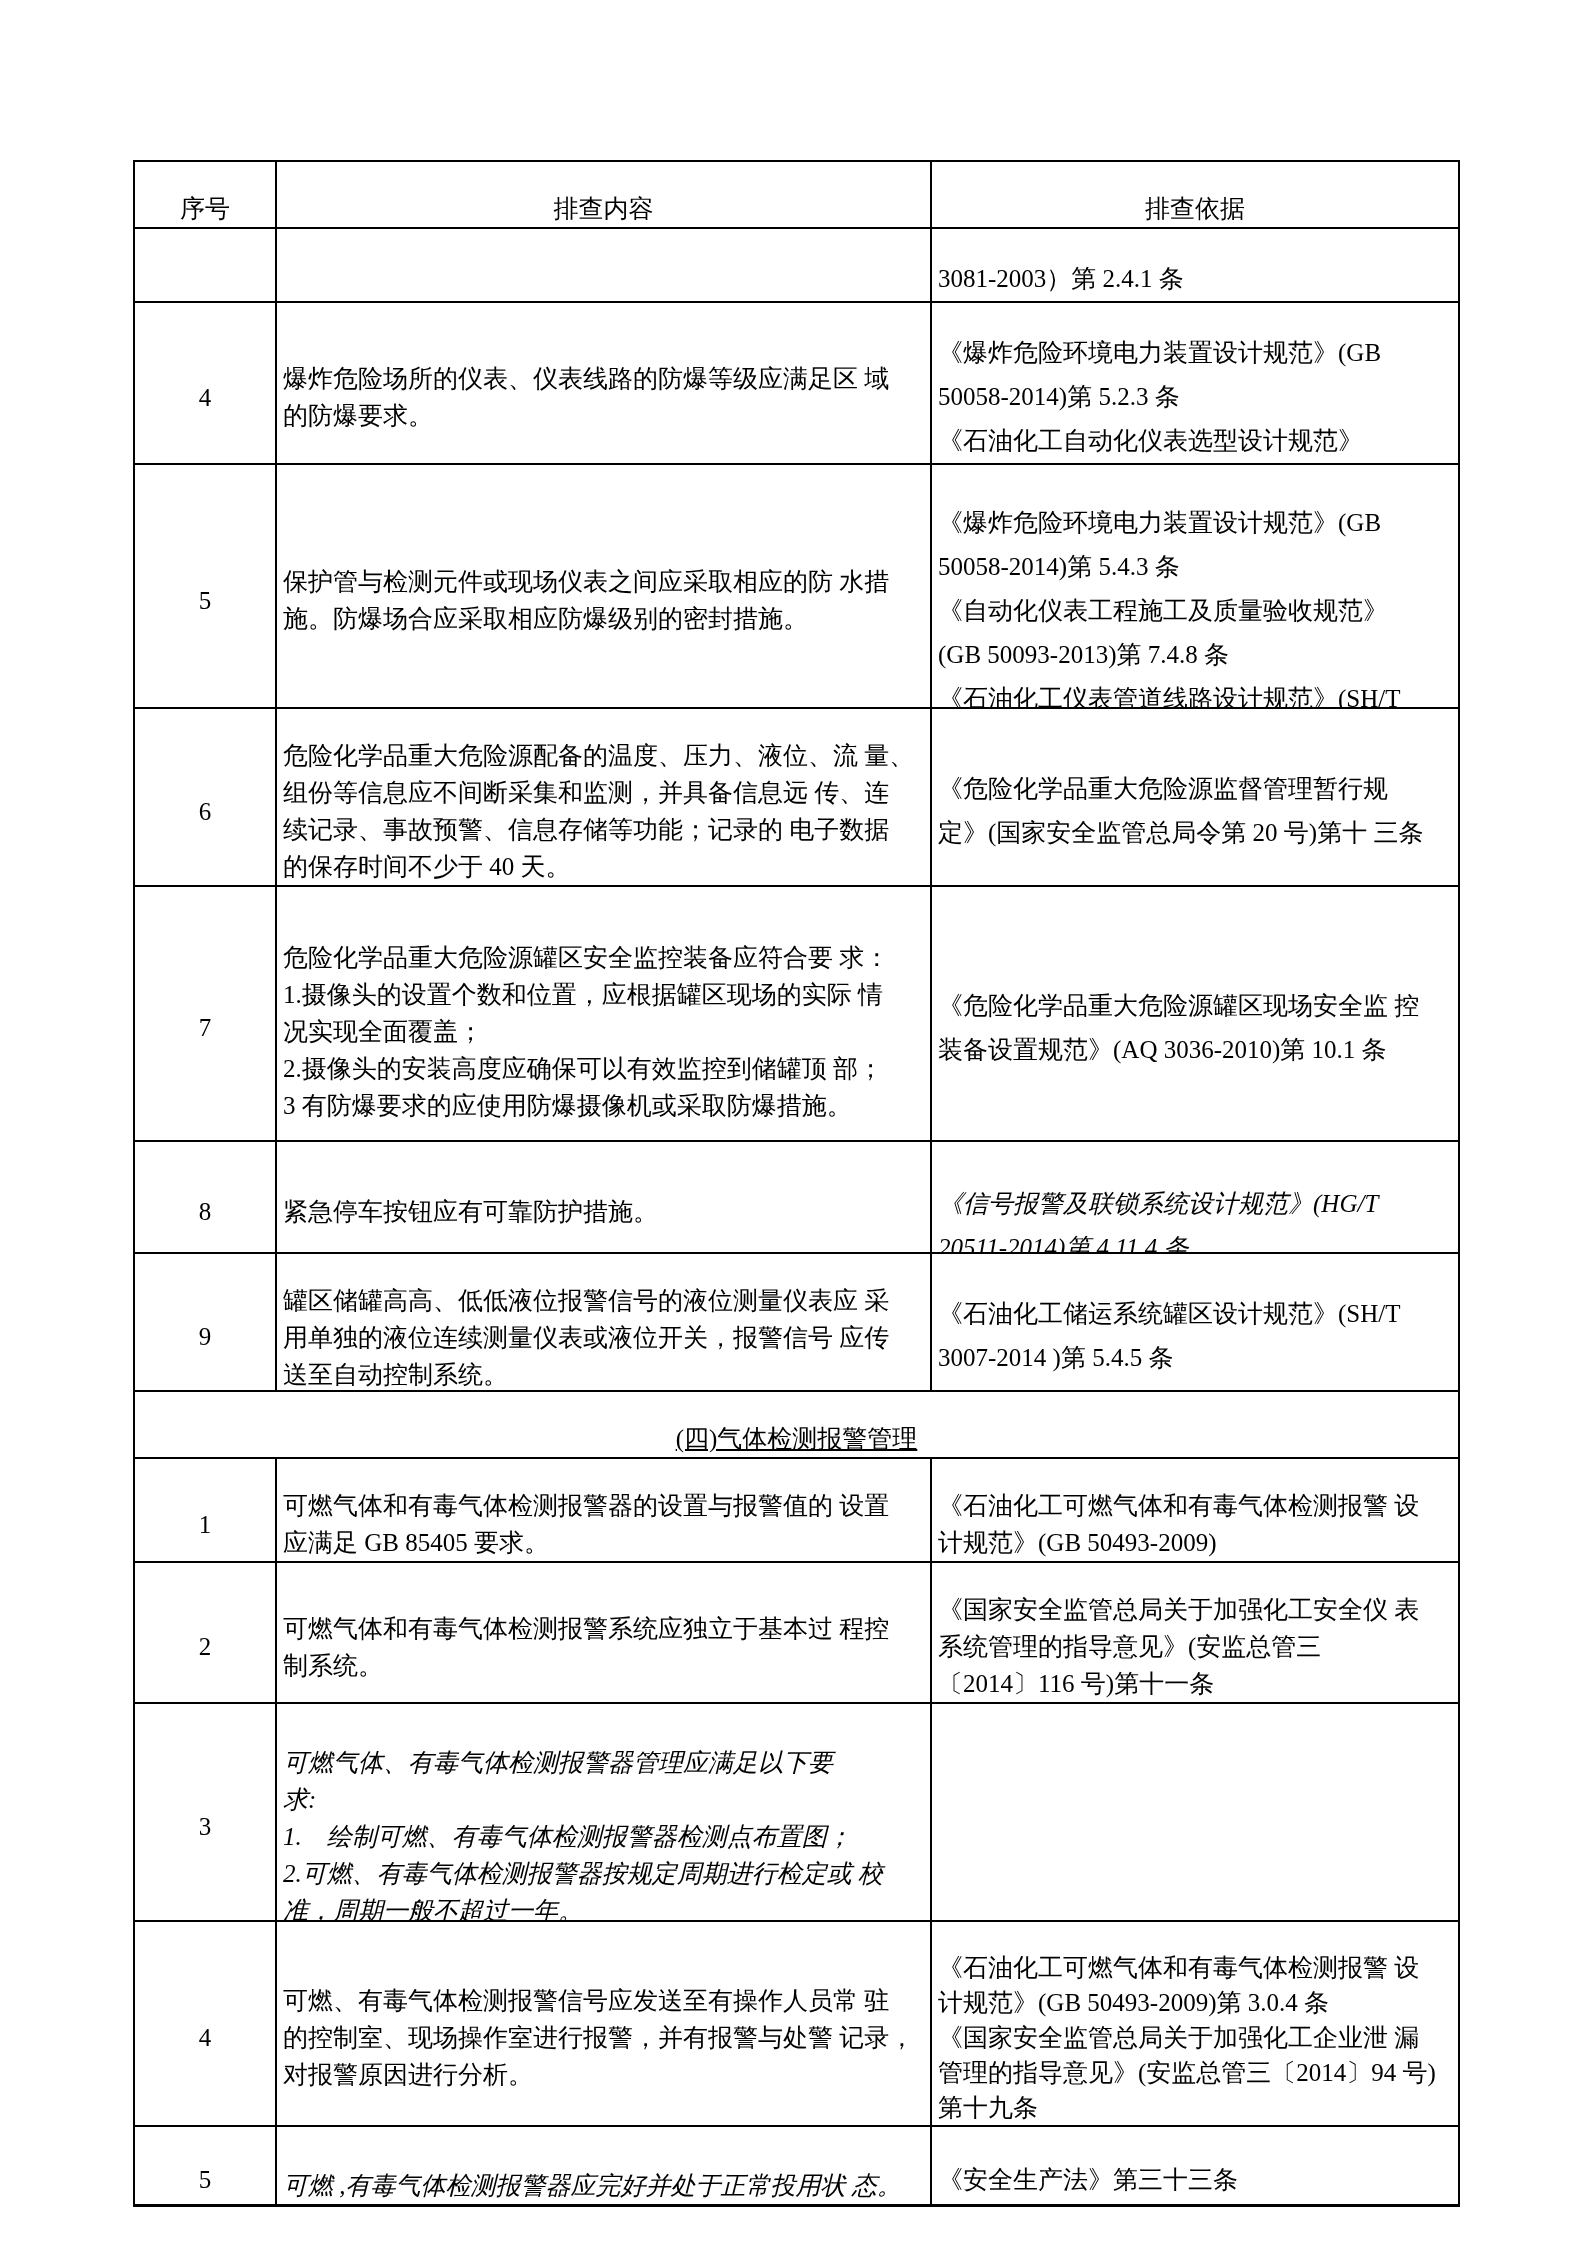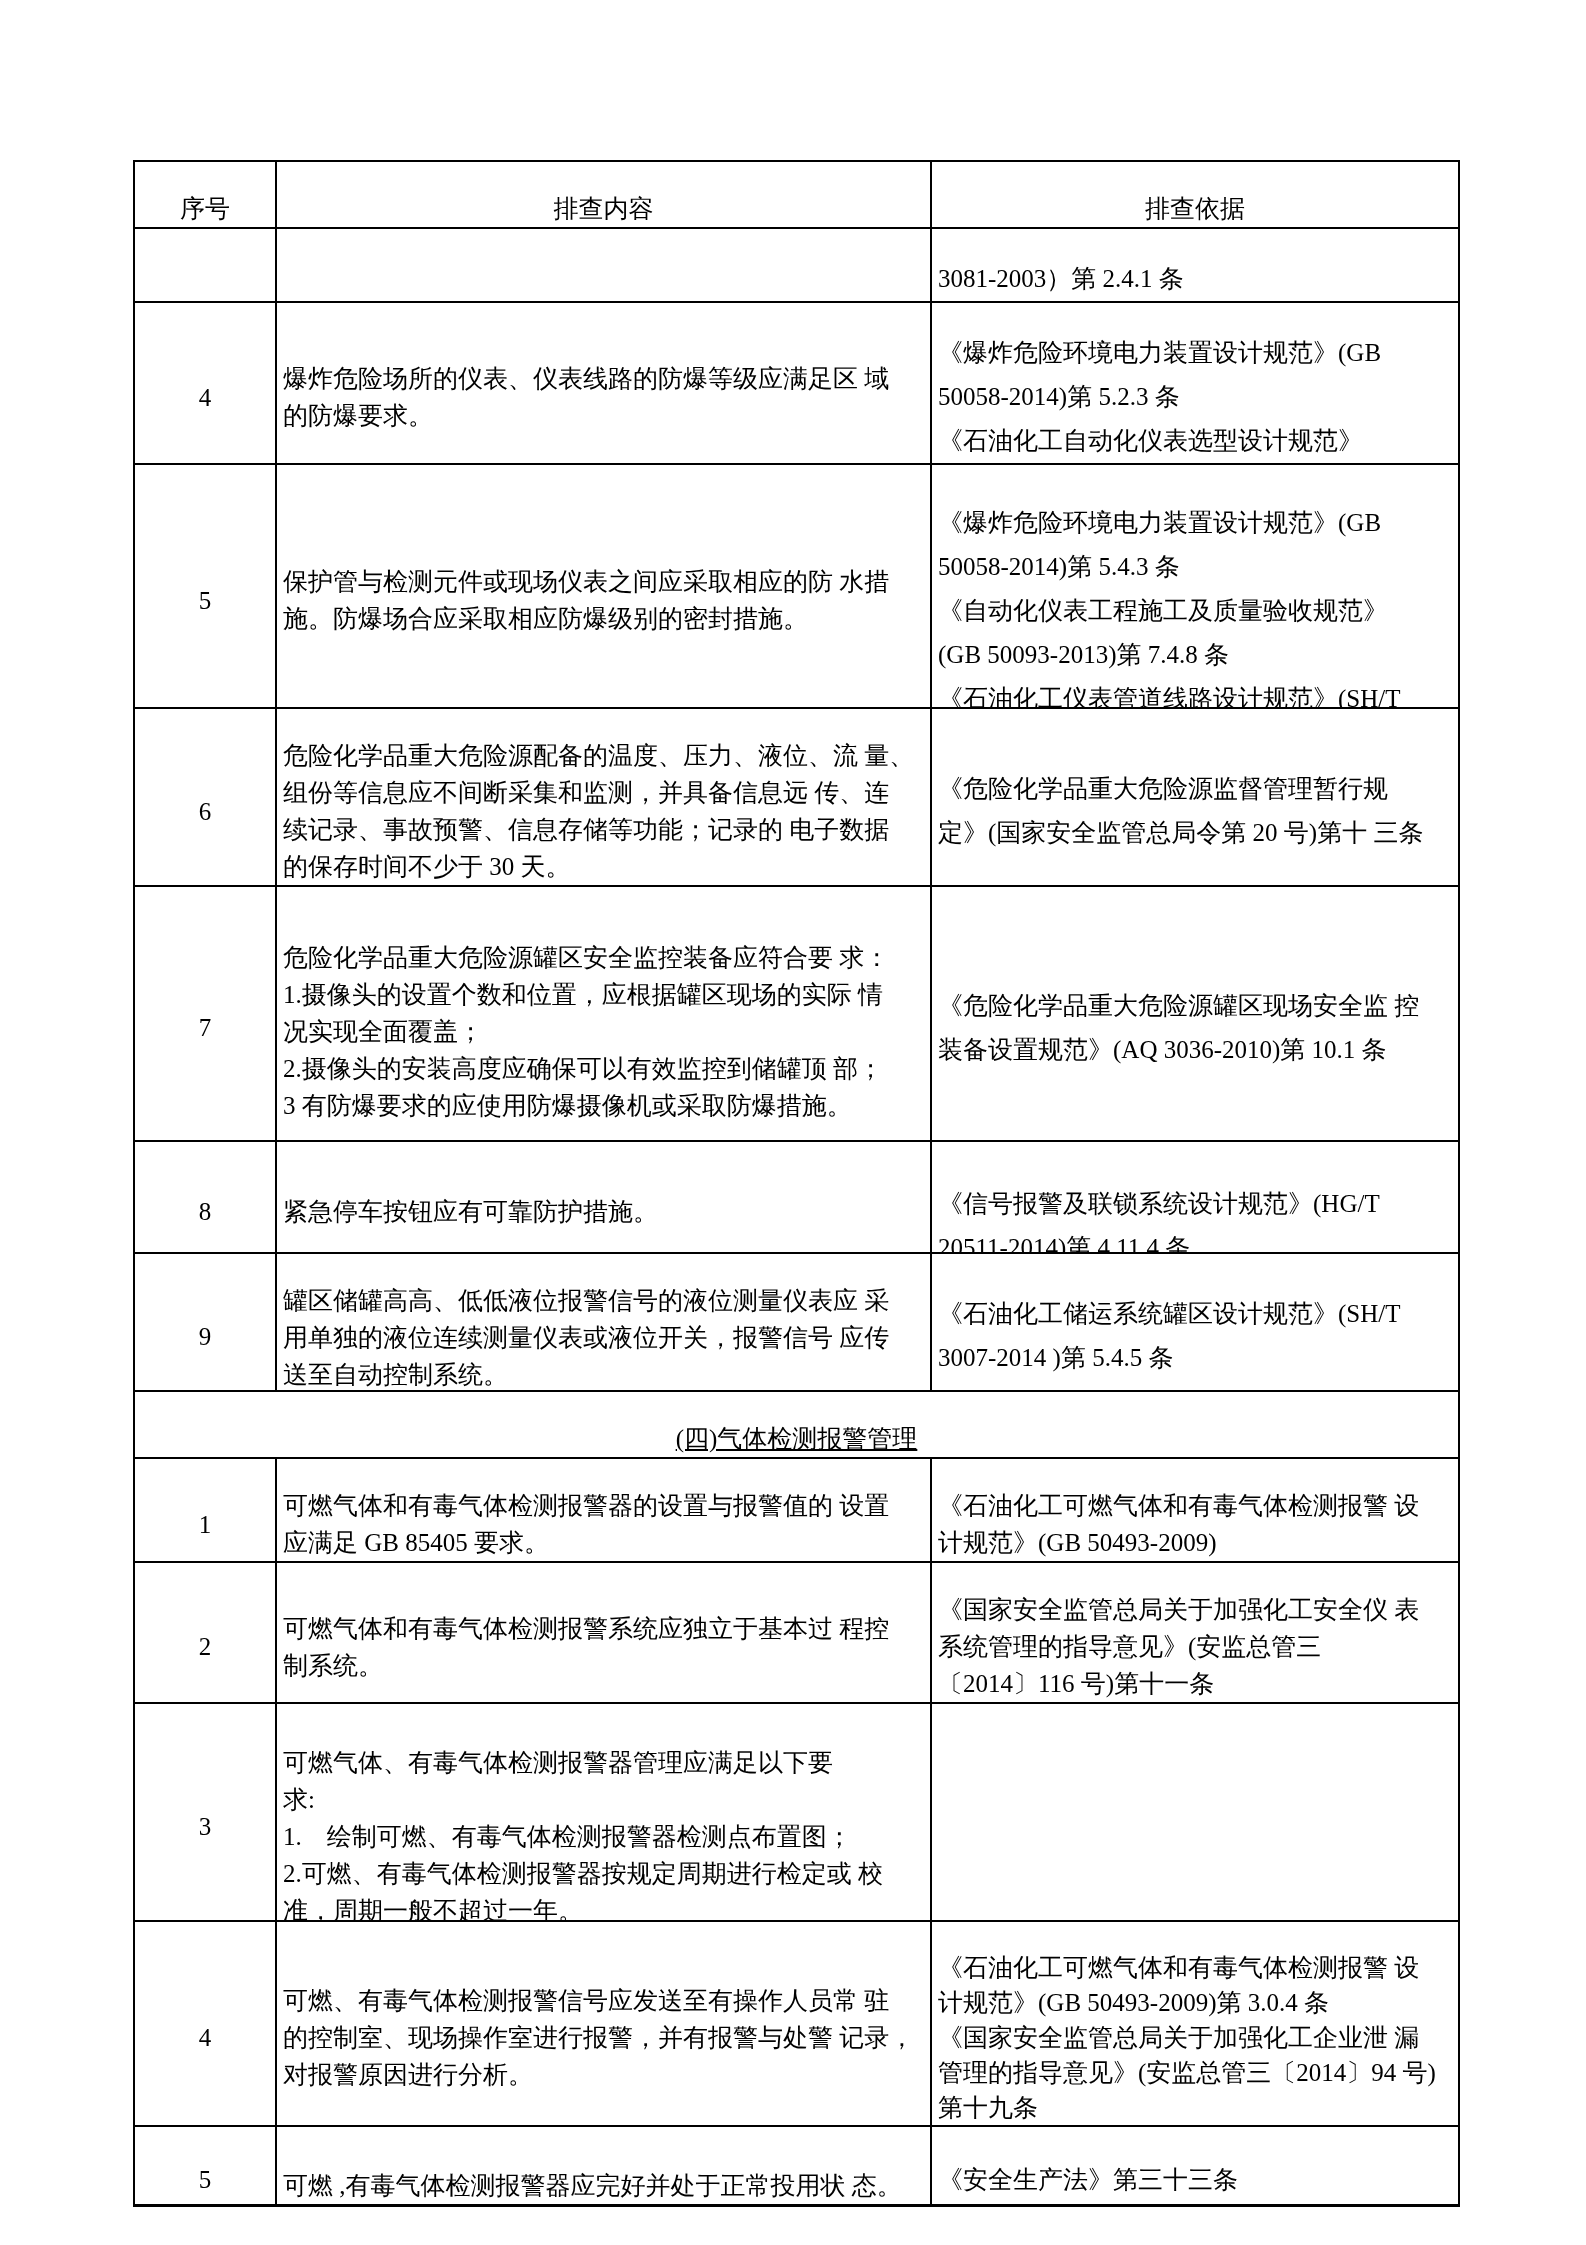--- a/index.html
+++ b/index.html
@@ -13,21 +13,21 @@
   table.doc tr.bot td{border-bottom-width:3px;}
   .cw{overflow:hidden;padding:0 6px;white-space:pre-line;margin-top:28px;}
   .c  {line-height:37px;}           
   .b  {line-height:44px;}           
   .bt {line-height:37px;}           
   .bt35{line-height:35px;}
   .no{text-align:center;}
   .hdr{font-size:26px;text-align:center;}
   .sec{text-align:center;font-size:25px;text-decoration:underline;}
   td.vt{vertical-align:top;}
-  .pt4{padding-top:12px;}.pt8{padding-top:8px;}
+  .pt4{padding-top:12px;font-style:italic;}.pt8{padding-top:8px;}
 </style>
 </head>
 <body>
 
 <div class="sheet">
   <table class="doc">
     <colgroup>
         <col style="width:142px">
         <col style="width:655px">
         <col style="width:528px">
@@ -91,21 +91,21 @@
     </tr>
 
     <tr style="height:149px">
       <td class="no">
             <div class="cw c">6</div>
           </td>
       <td>
             <div class="cw c" style="max-height:148px">危险化学品重大危险源配备的温度、压力、液位、流 量、
 组份等信息应不间断采集和监测，并具备信息远 传、连
 续记录、事故预警、信息存储等功能；记录的 电子数据
-的保存时间不少于 30 天。</div>
+的保存时间不少于 40 天。</div>
           </td>
       <td>
             <div class="cw b" style="max-height:145px">《危险化学品重大危险源监督管理暂行规
 定》(国家安全监管总局令第 20 号)第十 三条</div>
           </td>
     </tr>
 
     <tr style="height:255px">
       <td class="no">
             <div class="cw c">7</div>

